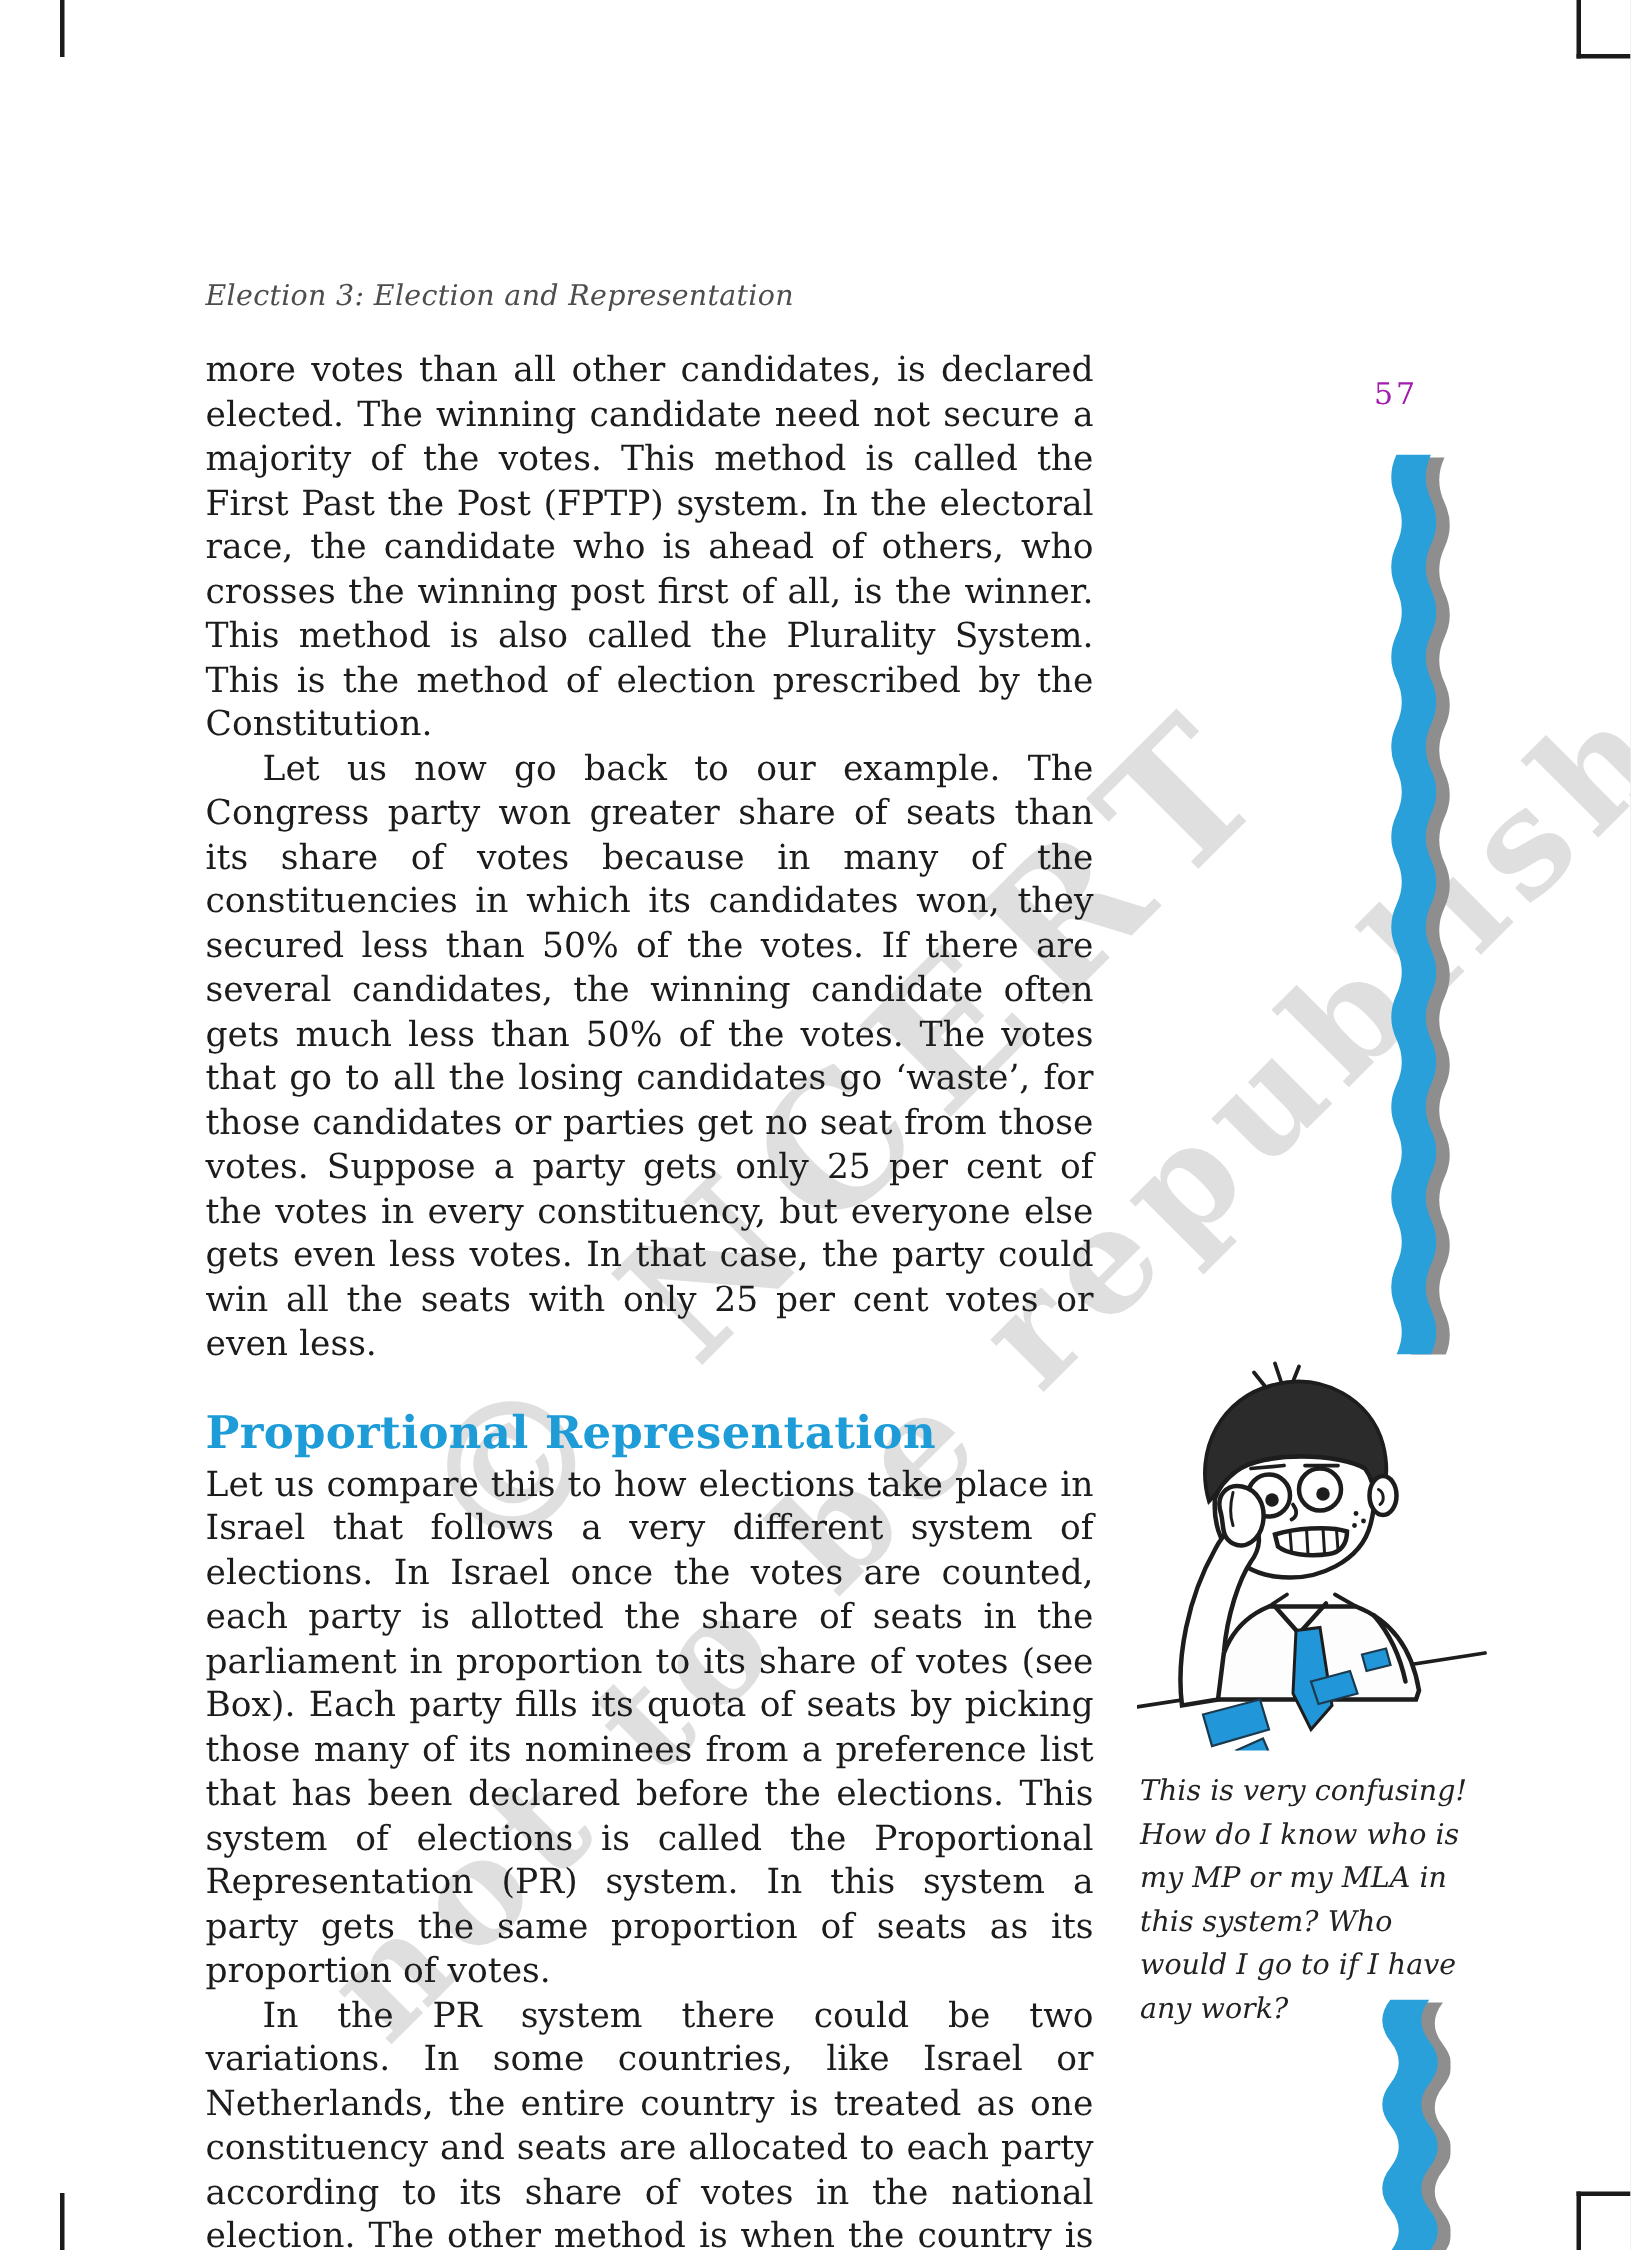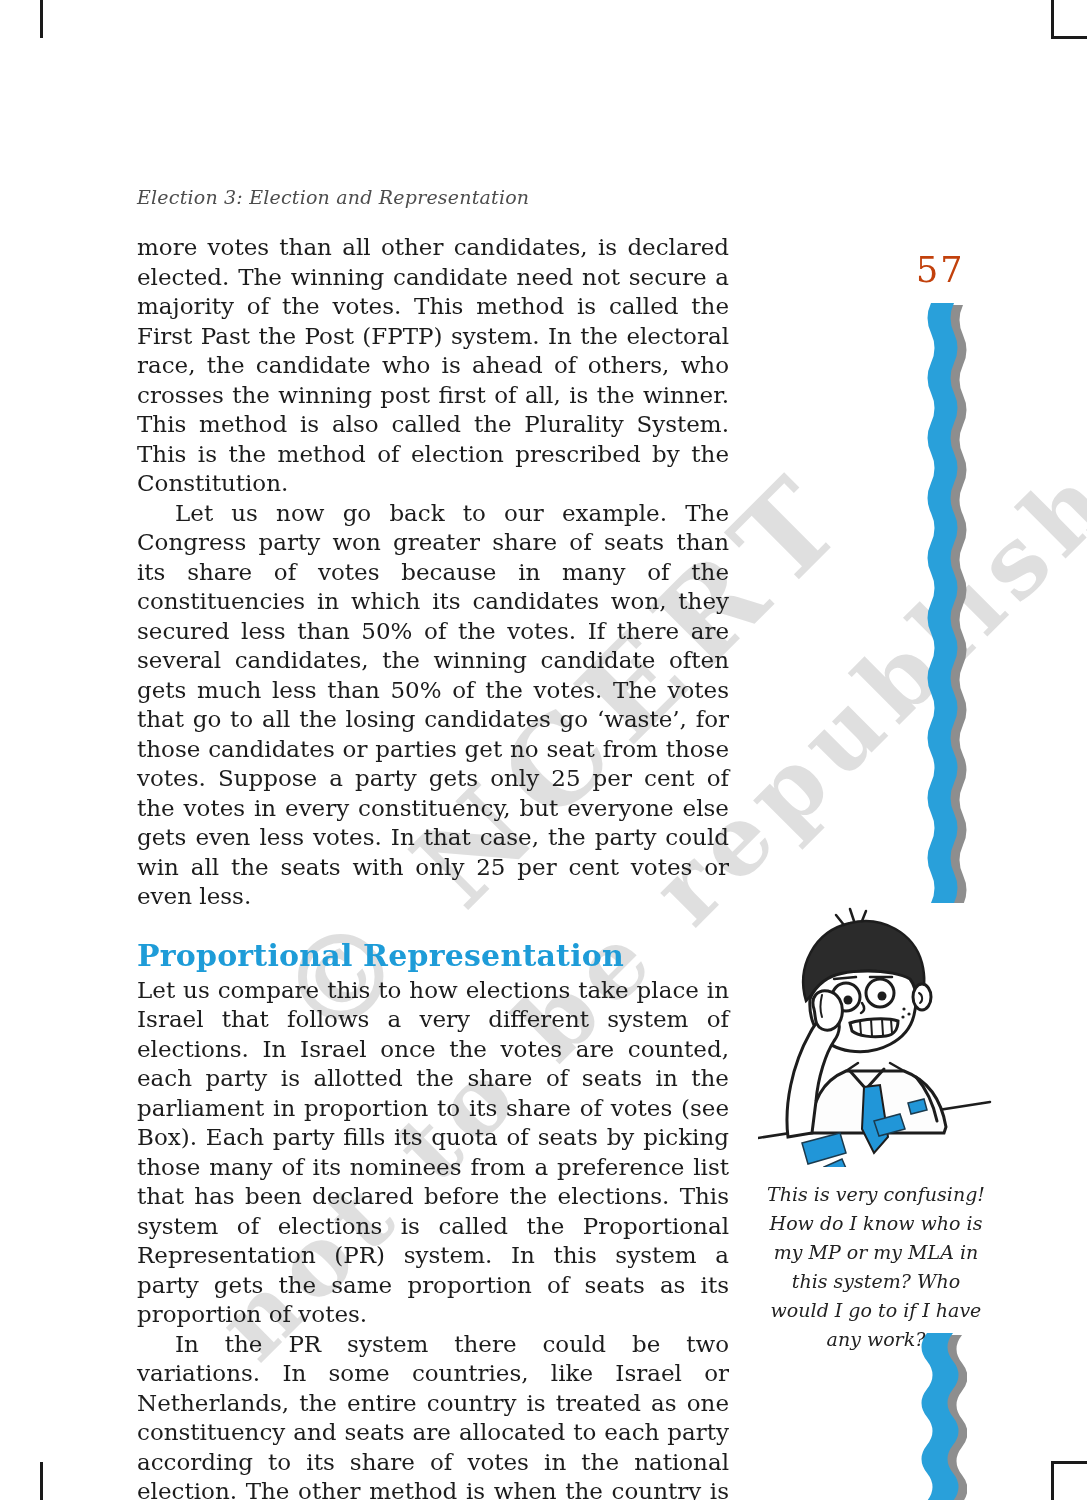--- a/index.html
+++ b/index.html
@@ -19,40 +19,40 @@
   
   .wm{position:absolute; z-index:0; color:rgba(110,110,110,0.22);
       font-family:"DejaVu Serif", serif; font-weight:bold; white-space:nowrap;
       transform-origin:0 50%; transform:rotate(-45deg); pointer-events:none;}
   .wm1{left:300px; top:950px; font-size:118px; letter-spacing:16px;}
   .wm2{left:235px; top:1285px; font-size:96px; letter-spacing:10px;}
   
   .chapter-header{position:absolute; left:137px; top:186px; z-index:2;
       font-style:italic; font-size:19px; color:#4d4d4d; letter-spacing:0.2px;}
   .page-number{position:absolute; left:916px; top:250px; z-index:2;
-      font-size:35px; letter-spacing:2px; color:#c2410c;}
+      font-size:20px; letter-spacing:2px; color:#a21caf;}
   
   .column{position:absolute; left:137px; top:233px; width:592px; z-index:2;}
   .column p{margin:0; font-size:23px; line-height:29.5px; text-align:justify;
       color:#1c1c1c;}
   .column p.indent{text-indent:38px;}
   .section-heading{margin:26px 0 3px 0; font-size:30px; font-weight:bold;
       color:var(--heading-blue,#1e9cd8); letter-spacing:0.2px;
       font-family:"DejaVu Serif", serif;}
   
   .band{position:absolute; z-index:1;}
   .band-top{left:921px; top:303px;}
   .band-bottom{left:913px; top:1333px;}
   .ribbon-blue{fill:var(--band-blue,#29a0da);}
   .ribbon-gray{fill:var(--band-gray,#8e8e8e);}
   
   .cartoon-box{position:absolute; left:758px; top:905px; width:236px; height:262px; z-index:2;}
   .caption{position:absolute; left:760px; top:1180px; width:232px; z-index:2;
       font-style:italic; font-size:19px; line-height:29px; color:#222;
-      font-family:"DejaVu Serif", serif;text-align:center;}
+      font-family:"DejaVu Serif", serif;}
   
   .footer{position:absolute; left:0; top:1431px; width:1087px; z-index:2;
       text-align:center; font-family:"Liberation Sans", sans-serif;
       font-size:17px; color:#111;}
   .tie{fill:var(--tie-blue,#2196d8);}
   .paper{fill:var(--tie-blue,#2196d8); stroke:#1b3a4d; stroke-width:1.5;}
   .ink{stroke:#1d1d1d; fill:none; stroke-linecap:round; stroke-linejoin:round;}
 </style>
 </head>
 <body>

